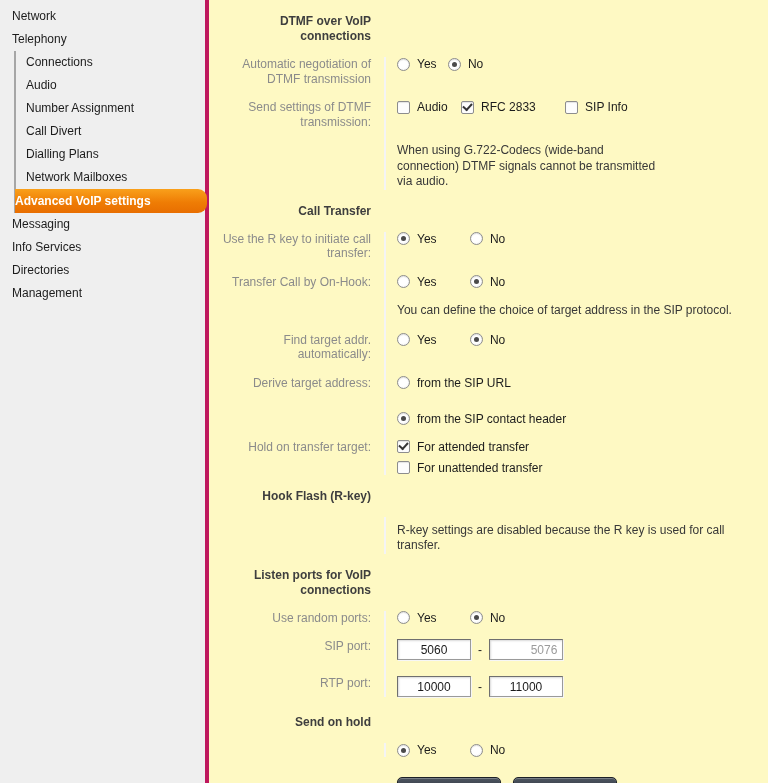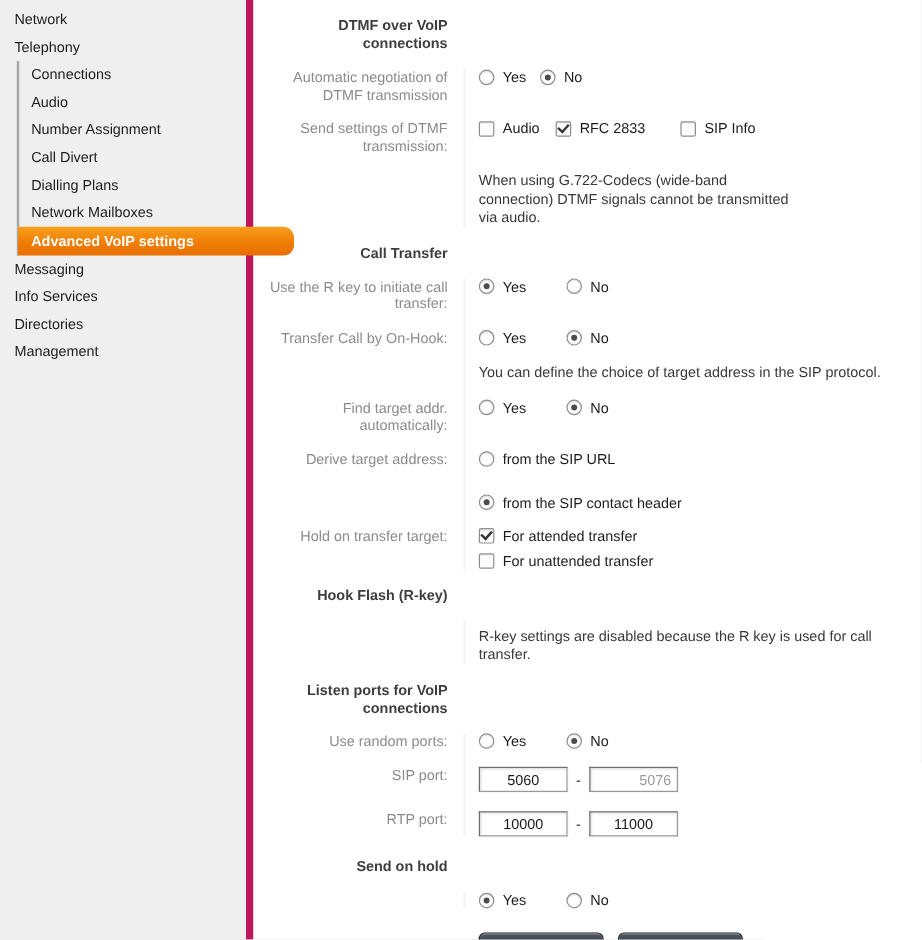--- a/index.html
+++ b/index.html
@@ -6,45 +6,45 @@
   body {
     width:768px; height:783px; overflow:hidden;
     font-family:"Liberation Sans", sans-serif; font-size:12px;
     background:#e0e0e0;
   }
   .app { display:flex; width:768px; height:783px; }
 
   
   .sidebar {
     width:205px; flex:none; background:#efefef;
-    border-right:6px solid #be185d;
+    border-right:4px solid #be185d;
     position:relative; padding-top:5px; box-sizing:content-box;
     z-index:2;
   }
   .subnav-line {
     position:absolute; left:14px; top:51px; width:2px; height:162px;
     background:#a6a6a6;
   }
   .side-item {
     height:23px; line-height:23px; padding-left:12px;
     color:#1c1c1c; cursor:pointer; white-space:nowrap;
     position:relative; z-index:1;
   }
   .side-item.sub { padding-left:26px; }
   .side-item.selected {
-    margin-left:15px; padding-left:11px; width:230px; box-sizing:border-box;
+    margin-left:15px; padding-left:0; width:192px; box-sizing:border-box;
     height:24px; line-height:24px;
     color:#ffffff; font-weight:bold;
     background:linear-gradient(180deg,#f9a01b 0%,#ef7d05 55%,#e86e00 100%);
     border-radius:0 9px 9px 0;
     z-index:5;
   }
 
   
-  .main { flex:1; background:#ffffff; padding-top:8px; position:relative; }
+  .main { flex:1; background:#fef9c3; padding-top:8px; position:relative; }
   .sec-h {
     width:175px; box-sizing:border-box; padding-right:13px;
     text-align:right; font-weight:bold; color:#3e3e3e;
     line-height:15px; margin:6px 0 13px;
   }
   .sec-body { position:relative; }
   .sec-body::before {
     content:""; position:absolute; left:175px; top:0; bottom:0;
     width:2px; background:#f4f4f4;
   }

